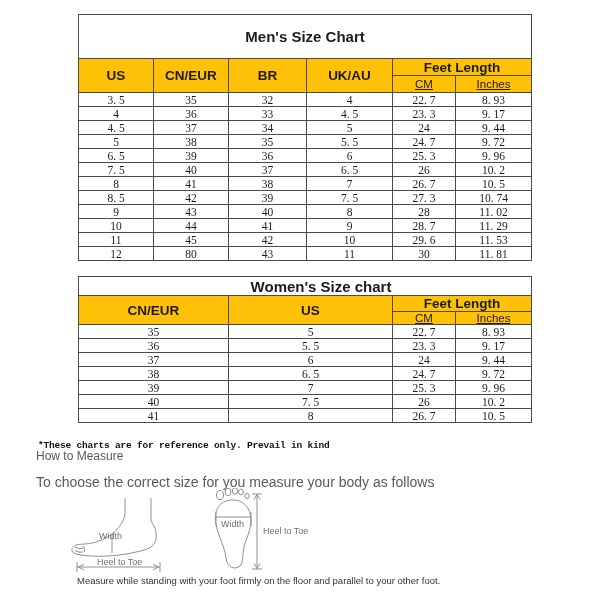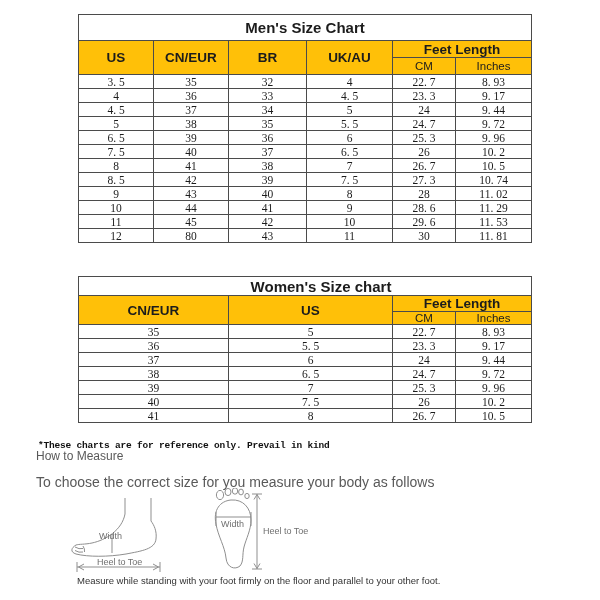--- a/index.html
+++ b/index.html
@@ -26,28 +26,28 @@
     border:1px solid var(--border);
     text-align:center;vertical-align:middle;padding:0;
     color:var(--table-text);overflow:hidden;white-space:nowrap;
   }
   .mens-table{top:14px;}
   .womens-table{top:276px;}
 
   .title-cell{
     background:#fff;font-weight:bold;font-size:15px;color:#000;
   }
-  .mens-table .title-cell{height:26px;}
+  .mens-table .title-cell{height:44px;}
   .womens-table .title-cell{height:19px;padding-left:32px;}
 
   .head-cell{
     background:var(--header-bg);font-weight:bold;font-size:13.5px;color:#111;
   }
   .sub-cell{
-    background:var(--header-bg);font-weight:normal;font-size:11.5px;color:#111;
+    background:var(--header-bg);font-weight:normal;font-size:11.5px;color:#111;text-decoration:underline;
   }
   .mens-table .head-row td{height:17px;}
   .mens-table .sub-row td{height:17px;}
   .womens-table .head-row td{height:12px;}
   .womens-table .sub-row td{height:13px;}
 
   table.size-table tbody td{
     font-family:"Liberation Serif", serif;
     font-size:11.5px;height:14px;background:#fff;
   }
@@ -183,21 +183,21 @@
           <td>40</td>
           <td>8</td>
           <td>28</td>
           <td>11. 02</td>
         </tr>
         <tr>
           <td>10</td>
           <td>44</td>
           <td>41</td>
           <td>9</td>
-          <td>28. 6</td>
+          <td>28. 7</td>
           <td>11. 29</td>
         </tr>
         <tr>
           <td>11</td>
           <td>45</td>
           <td>42</td>
           <td>10</td>
           <td>29. 6</td>
           <td>11. 53</td>
         </tr>

